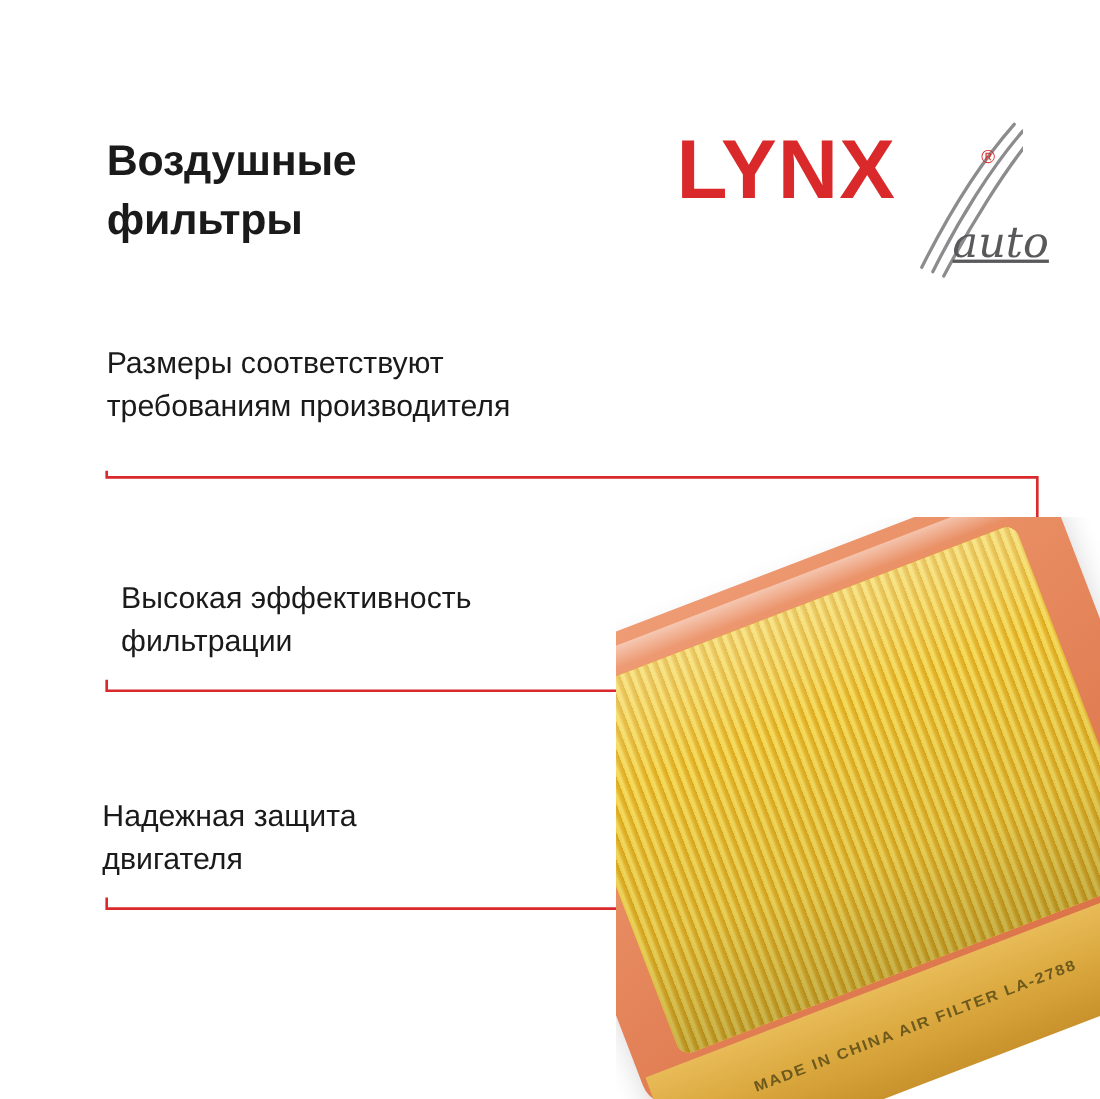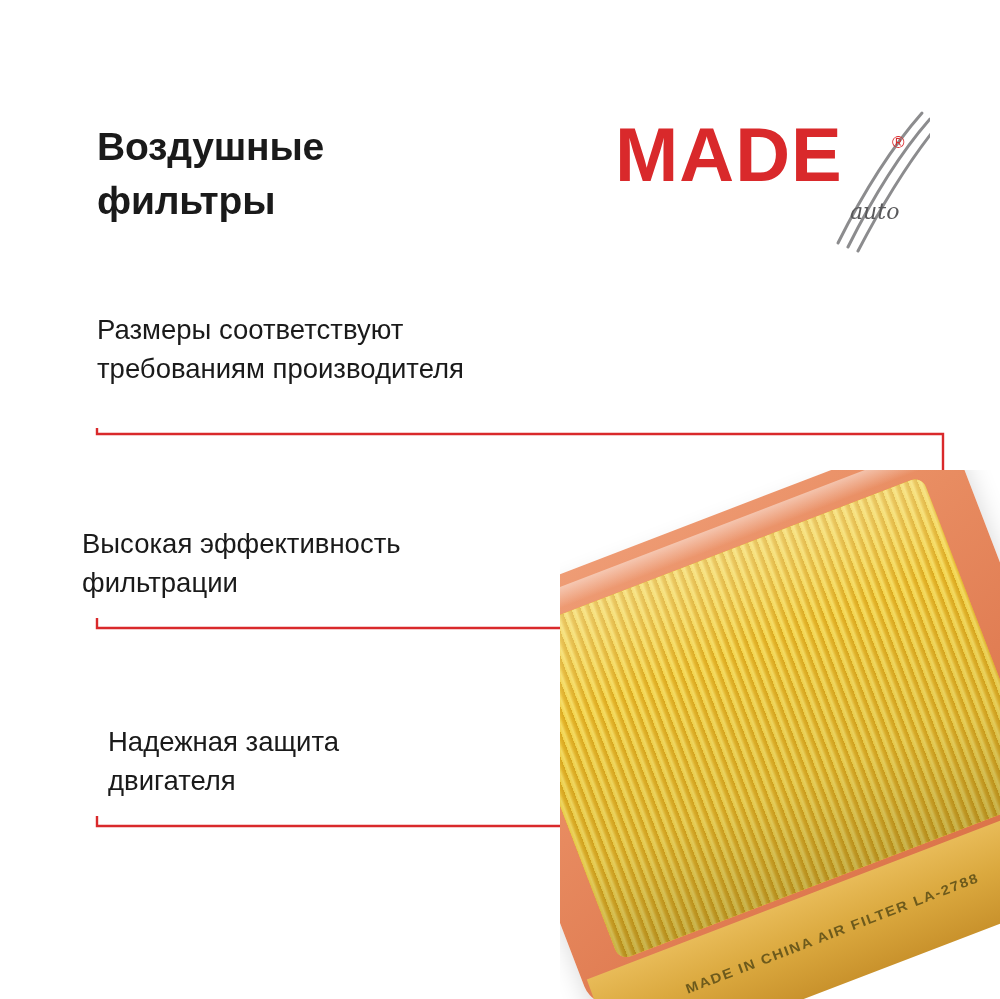--- a/index.html
+++ b/index.html
@@ -62,48 +62,49 @@
     position: absolute;
     left: 18px;
     top: 108px;
     font-size: 21px;
     font-weight: 700;
     letter-spacing: 3.4px;
     color: #59595b;
   }
   .logo-auto {
     position: absolute;
-    left: 250px;
+    left: 266px;
     top: 104px;
     font-family: "DejaVu Serif", serif;
     font-style: italic;
-    font-size: 22px;
+    font-size: 39px;
     color: #59595b;
+    text-decoration: underline;
   }
   .logo-swoosh {
     position: absolute;
     left: 0;
     top: 0;
     width: 330px;
     height: 160px;
     pointer-events: none;
   }
 
   
   .feature-text {
     position: absolute;
     font-size: 27.5px;
     font-weight: 400;
     line-height: 1.42;
     color: #1a1a1a;
     white-space: pre-line;
   }
   .f1 { left: 97px; top: 310px; width: 560px; }
-  .f2 { left: 82px; top: 524px; width: 560px; }
-  .f3 { left: 108px; top: 722px; width: 480px; }
+  .f2 { left: 110px; top: 524px; width: 560px; }
+  .f3 { left: 93px; top: 722px; width: 480px; }
 
   
   .callout {
     position: absolute;
     pointer-events: none;
   }
   .dot {
     position: absolute;
     width: 13px;
     height: 13px;
@@ -208,21 +209,21 @@
 фильтры</div>
 
   <div class="logo">
     <svg class="logo-swoosh" viewBox="0 0 330 160">
       <g stroke="#8c8c8e" stroke-width="3" fill="none" stroke-linecap="round">
         <path d="M238 148 C262 100 292 52 322 18"></path>
         <path d="M248 152 C272 104 302 56 330 24"></path>
         <path d="M258 156 C282 110 312 62 338 30"></path>
       </g>
     </svg>
-    <div class="logo-word">MADE</div>
+    <div class="logo-word">LYNX</div>
     <div class="logo-reg">®</div>
     <div class="logo-auto">auto</div>
   </div>
 
   <div class="feature-text f1">Размеры соответствуют
 требованиям производителя</div>
   <svg class="callout" style="left:90px; top:400px; width:880px; height:140px;" viewBox="0 0 880 140">
     <path d="M7 28 L7 34 L853 34 L853 130" fill="none" stroke="#d9292b" stroke-width="2.4"></path>
   </svg>
   <div class="dot" style="left:937px; top:523px;"></div>

